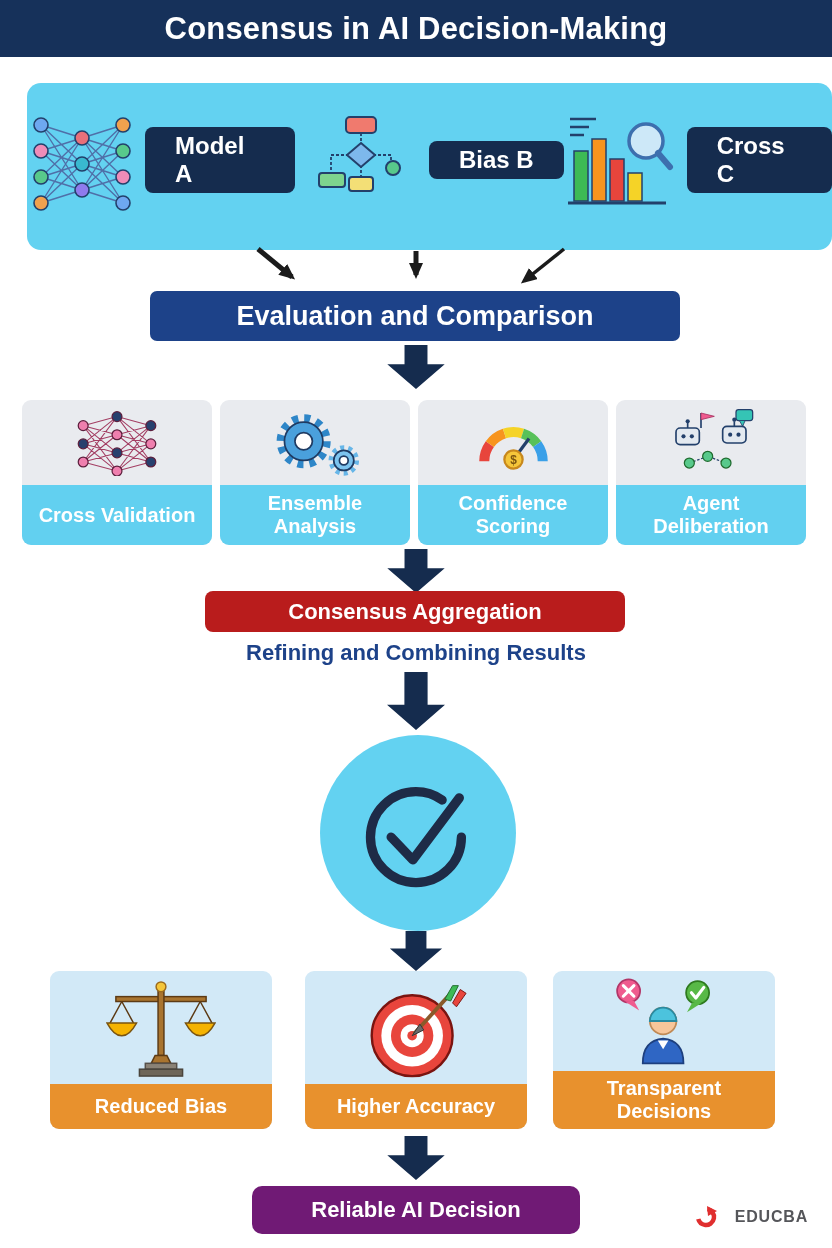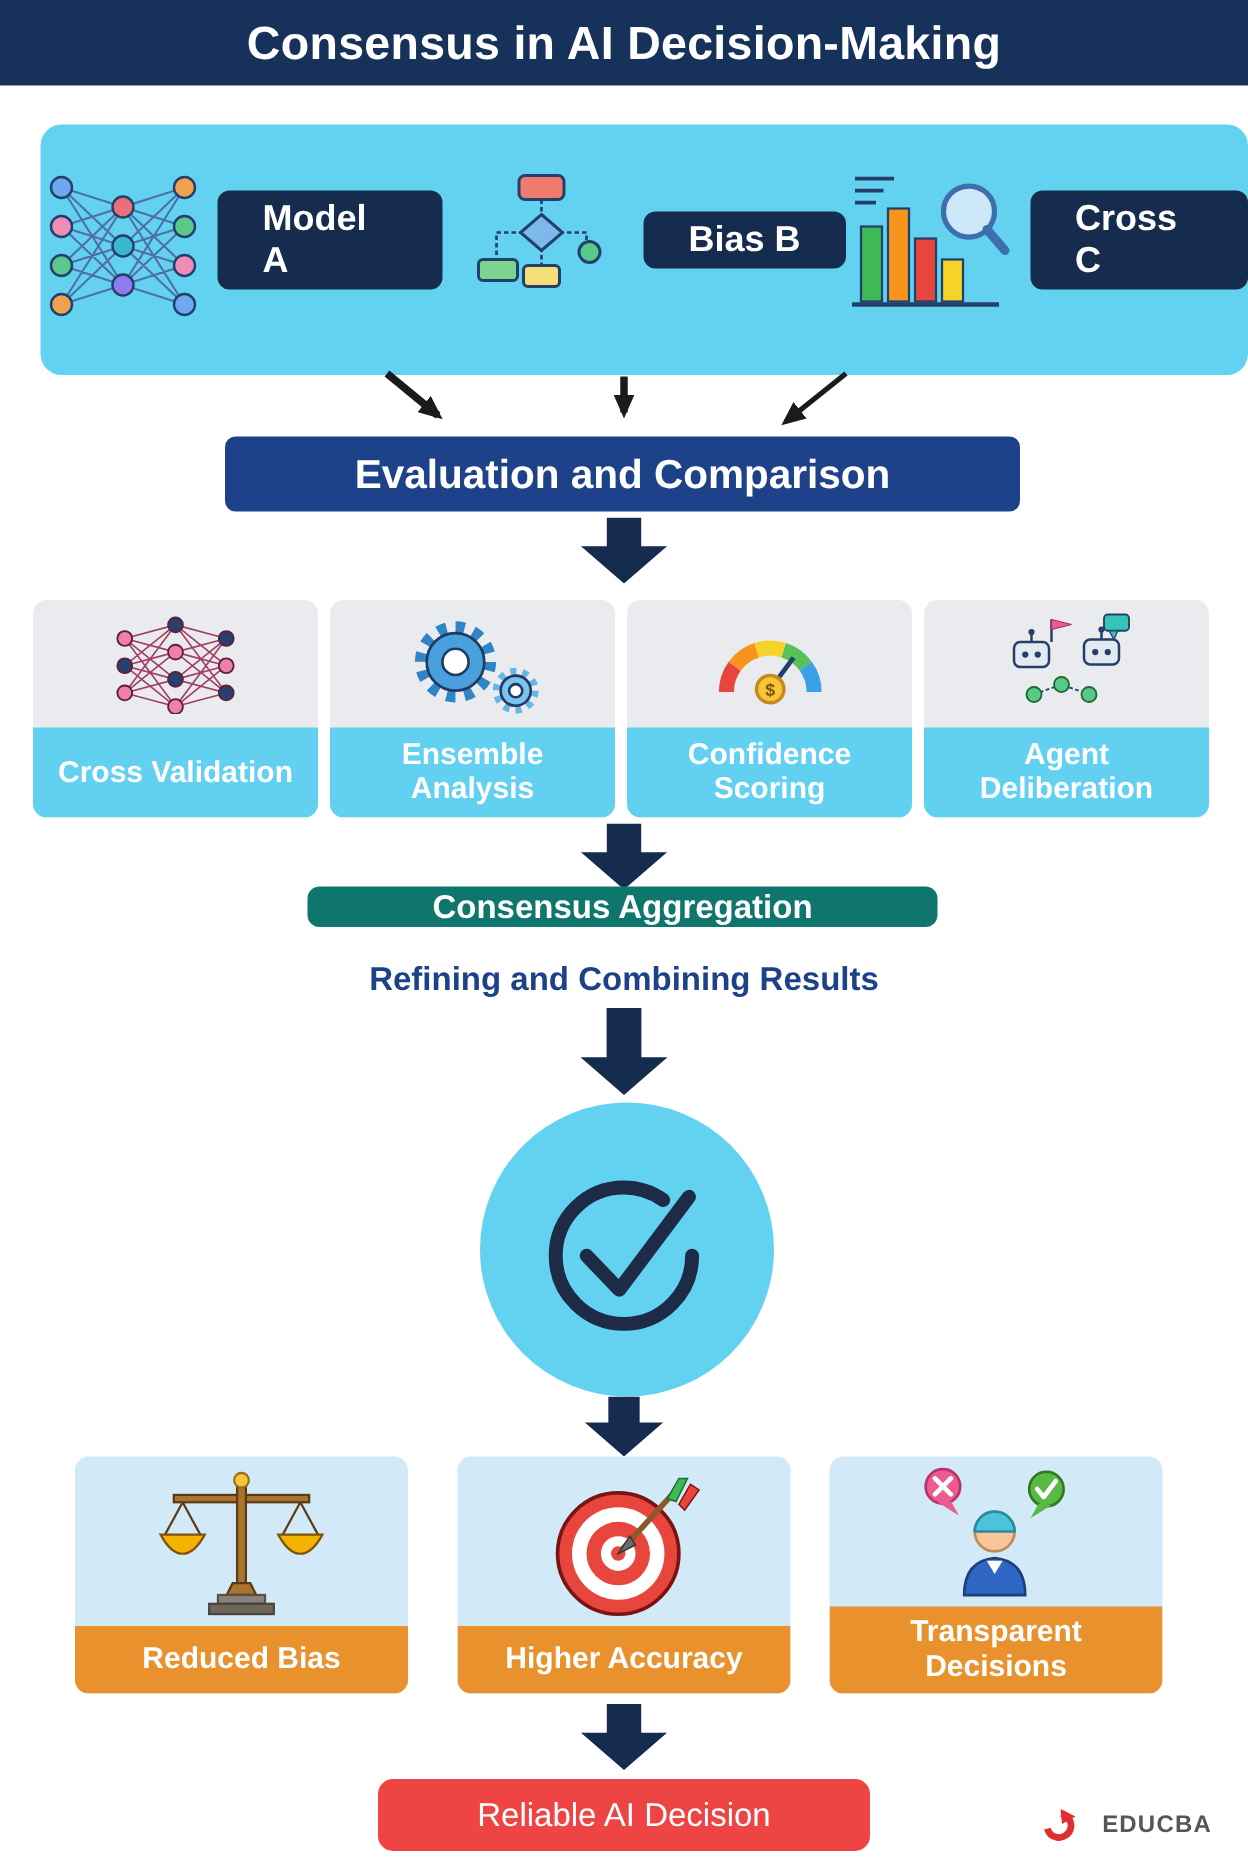--- a/index.html
+++ b/index.html
@@ -28,41 +28,41 @@
   .arrow-wrap{position:absolute;left:0;width:832px;display:flex;justify-content:center}
   .aw1{top:345px}.aw2{top:549px}.aw3{top:672px}.aw4{top:931px}.aw5{top:1136px}
 
   .methods{position:absolute;top:400px;left:22px;width:788px;display:flex;gap:8px}
   .mcard{width:190px;height:145px;border-radius:9px;overflow:hidden;display:flex;flex-direction:column;
          background:#e9ebef}
   .mcard-top{height:85px;display:flex;align-items:center;justify-content:center}
   .mcard-label{flex:1;background:#62d0f0;color:#fff;font-weight:bold;font-size:20px;display:flex;
                align-items:center;justify-content:center;text-align:center;line-height:1.15;padding:0 10px}
 
-  .agg-bar{position:absolute;top:591px;left:205px;width:420px;height:27px;background:#0f766e;
+  .agg-bar{position:absolute;top:591px;left:205px;width:420px;height:41px;background:#b91c1c;
            border-radius:8px;display:flex;align-items:center;justify-content:center;
            color:#fff;font-size:22px;font-weight:bold}
   .agg-sub{position:absolute;top:640px;left:0;width:832px;text-align:center;color:#1d4289;
            font-size:22px;font-weight:bold}
 
   .big-circle{position:absolute;top:735px;left:320px;width:196px;height:196px;border-radius:50%;
               background:#63d2f1;display:flex;align-items:center;justify-content:center}
 
   .benefits{position:absolute;top:971px;left:0;width:832px;height:120px}
   .bcard{position:absolute;top:0;width:222px;height:158px;border-radius:9px;overflow:hidden;
          display:flex;flex-direction:column;background:#d2e9f7}
   .b1{left:50px}.b2{left:305px}.b3{left:553px}
   .bcard-top{height:113px;display:flex;align-items:center;justify-content:center}
   .b3 .bcard-top{height:100px}
   .bcard-label{flex:1;background:#e8912d;color:#fff;font-weight:bold;font-size:20px;display:flex;
                align-items:center;justify-content:center;text-align:center;line-height:1.15;padding:0 12px}
 
-  .final-bar{position:absolute;top:1186px;left:252px;width:328px;height:48px;background:#ef4444;
+  .final-bar{position:absolute;top:1186px;left:252px;width:328px;height:48px;background:#701a75;
              border-radius:10px;display:flex;align-items:center;justify-content:center;
-             color:#fff;font-size:22px;font-weight:normal}
+             color:#fff;font-size:22px;font-weight:bold}
 
   .brand{position:absolute;top:1206px;right:24px;display:flex;align-items:center;gap:18px}
   .brand span{font-weight:bold;font-size:16px;color:#55565a;letter-spacing:.8px}
 </style>
 </head>
 <body>
 
 <div class="header">
   <h1>Consensus in AI Decision-Making</h1>
 </div>

